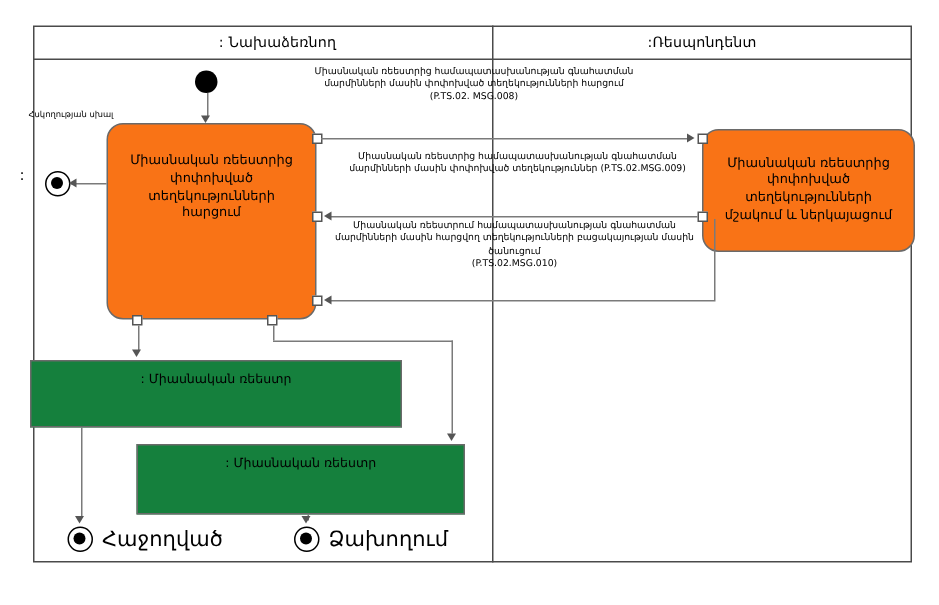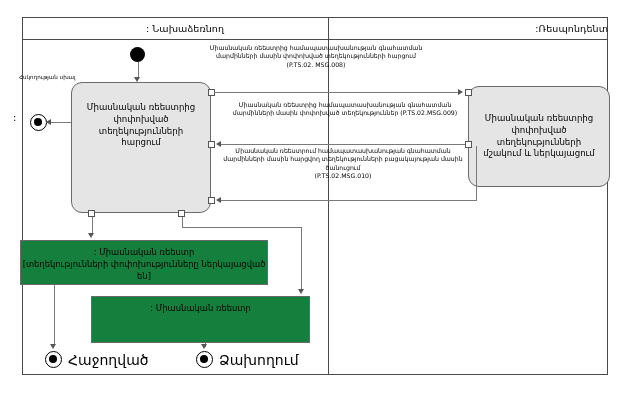--- a/index.html
+++ b/index.html
@@ -58,29 +58,29 @@
     position: absolute;
     top: 20px;
     height: 17px;
     line-height: 17px;
     font-size: 9.5px;
     text-align: center;
     white-space: nowrap;
     letter-spacing: 0.1px;
   }
   .lane-title.left  { left: 32px;  width: 306px; }
-  .lane-title.right { left: 328px; width: 280px; text-align: right; }
+  .lane-title.right { left: 328px; width: 280px; }
 
   
   .activity {
     position: absolute;
     box-sizing: border-box;
     border: 1.1px solid #6a6a6a;
     border-radius: 11px;
-    background: #e5e5e5;
+    background: #f97316;
     display: flex;
     align-items: center;
     justify-content: center;
   }
   .activity .label {
     font-size: 8.6px;
     line-height: 11.6px;
     text-align: center;
     padding: 0 9px;
   }
@@ -91,21 +91,21 @@
     height: 131px;
   }
   #act-initiator .label {
     position: relative;
     top: -22px;
   }
   #act-responder {
     left: 468px;
     top: 86px;
     width: 142px;
-    height: 101px;
+    height: 82px;
   }
 
   
   .port {
     position: absolute;
     width: 7px;
     height: 7px;
     box-sizing: border-box;
     border: 1px solid #555555;
     background: #ffffff;
@@ -315,21 +315,20 @@
   <div class="arrow-down" style="left:88px; top:233px;"></div>
 
   <div class="vline" style="left:181.5px; top:217px; height:10px;"></div>
   <div class="hline" style="left:181.5px; top:227px; width:120px;"></div>
   <div class="vline" style="left:301px; top:227px; height:62px;"></div>
   <div class="arrow-down" style="left:297.5px; top:289px;"></div>
 
   <div class="objnode" id="obj-success">
     <div class="label">
       <div>: Միասնական ռեեստր</div>
-      <div>[տեղեկությունների փոփոխությունները ներկայացված են]</div>
     </div>
   </div>
 
   <div class="objnode" id="obj-failure">
     <div class="label">
       <div>: Միասնական ռեեստր</div>
     </div>
   </div>
 
   <div class="vline" style="left:53.5px; top:285px; height:60px;"></div>

